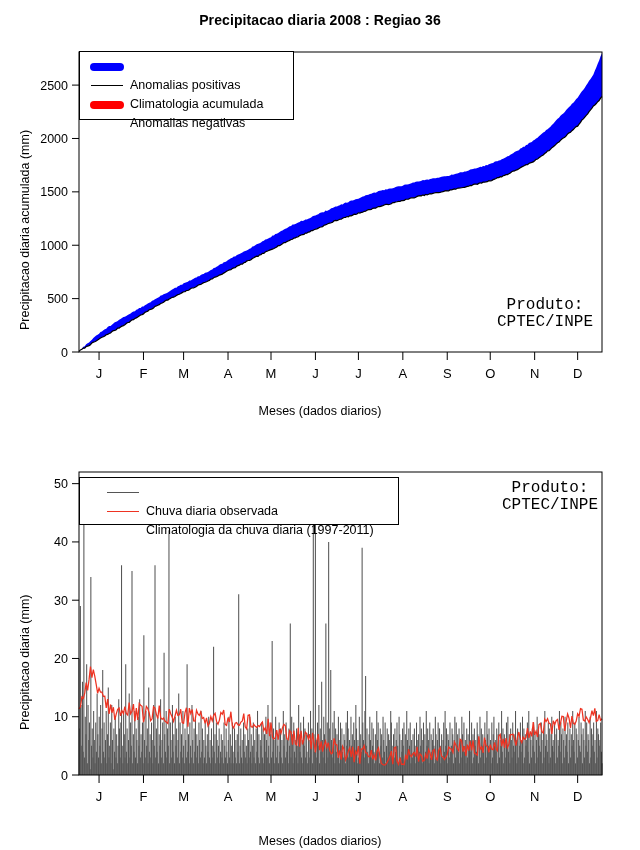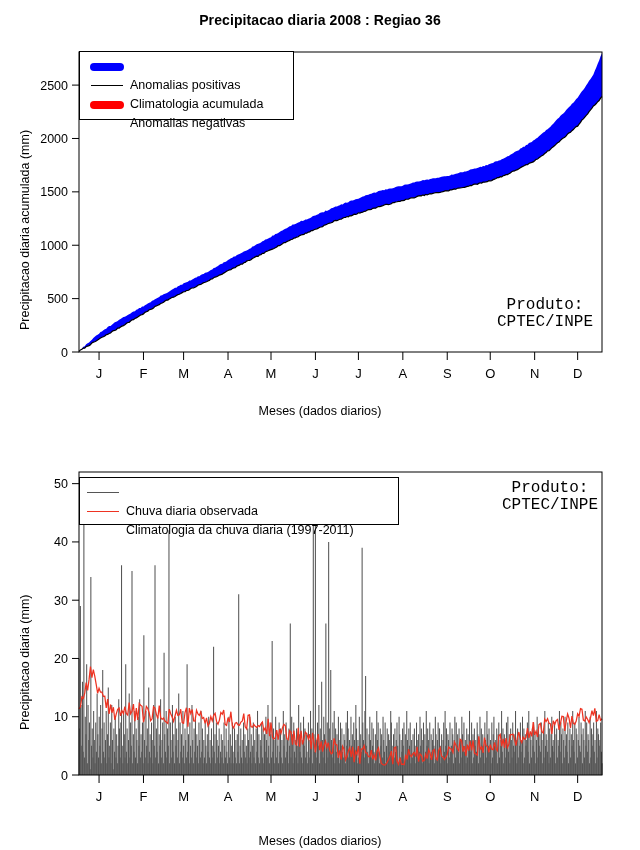--- a/index.html
+++ b/index.html
@@ -911,21 +911,21 @@
       <text x="577.641095890411" y="371" text-anchor="middle" font-size="13" font-family="&quot;Liberation Sans&quot;, sans-serif" fill="#000">D</text>
     </svg>
 
   <div class="axis-label" id="bot-xlabel" style="left:0;width:640px;top:404px;">Meses (dados diarios)</div>
 
   <div class="axis-label ylab" id="bot-ylabel" style="left:18px;top:300px;transform:rotate(-90deg);">Precipitacao diaria (mm)</div>
 
   <div class="produto" id="bot-produto" style="left:485px;top:50px;width:130px;">Produto:
 CPTEC/INPE</div>
 
-  <div class="legend-box" id="bot-legend" style="left:79px;top:47px;width:320px;height:48px;padding:5px 0;">
+  <div class="legend-box" id="bot-legend" style="left:79px;top:47px;width:320px;height:48px;padding:5px 20px;">
     <div class="legend-row">
       <span class="legend-key">
         <span class="linekey" id="bg0" style="border-top-color:#555555;"></span>
       </span>
       <span class="legend-text">Chuva diaria observada</span>
     </div>
     <div class="legend-row">
       <span class="legend-key">
         <span class="linekey" id="bg1" style="border-top-color: rgb(238, 51, 34);"></span>
       </span>

